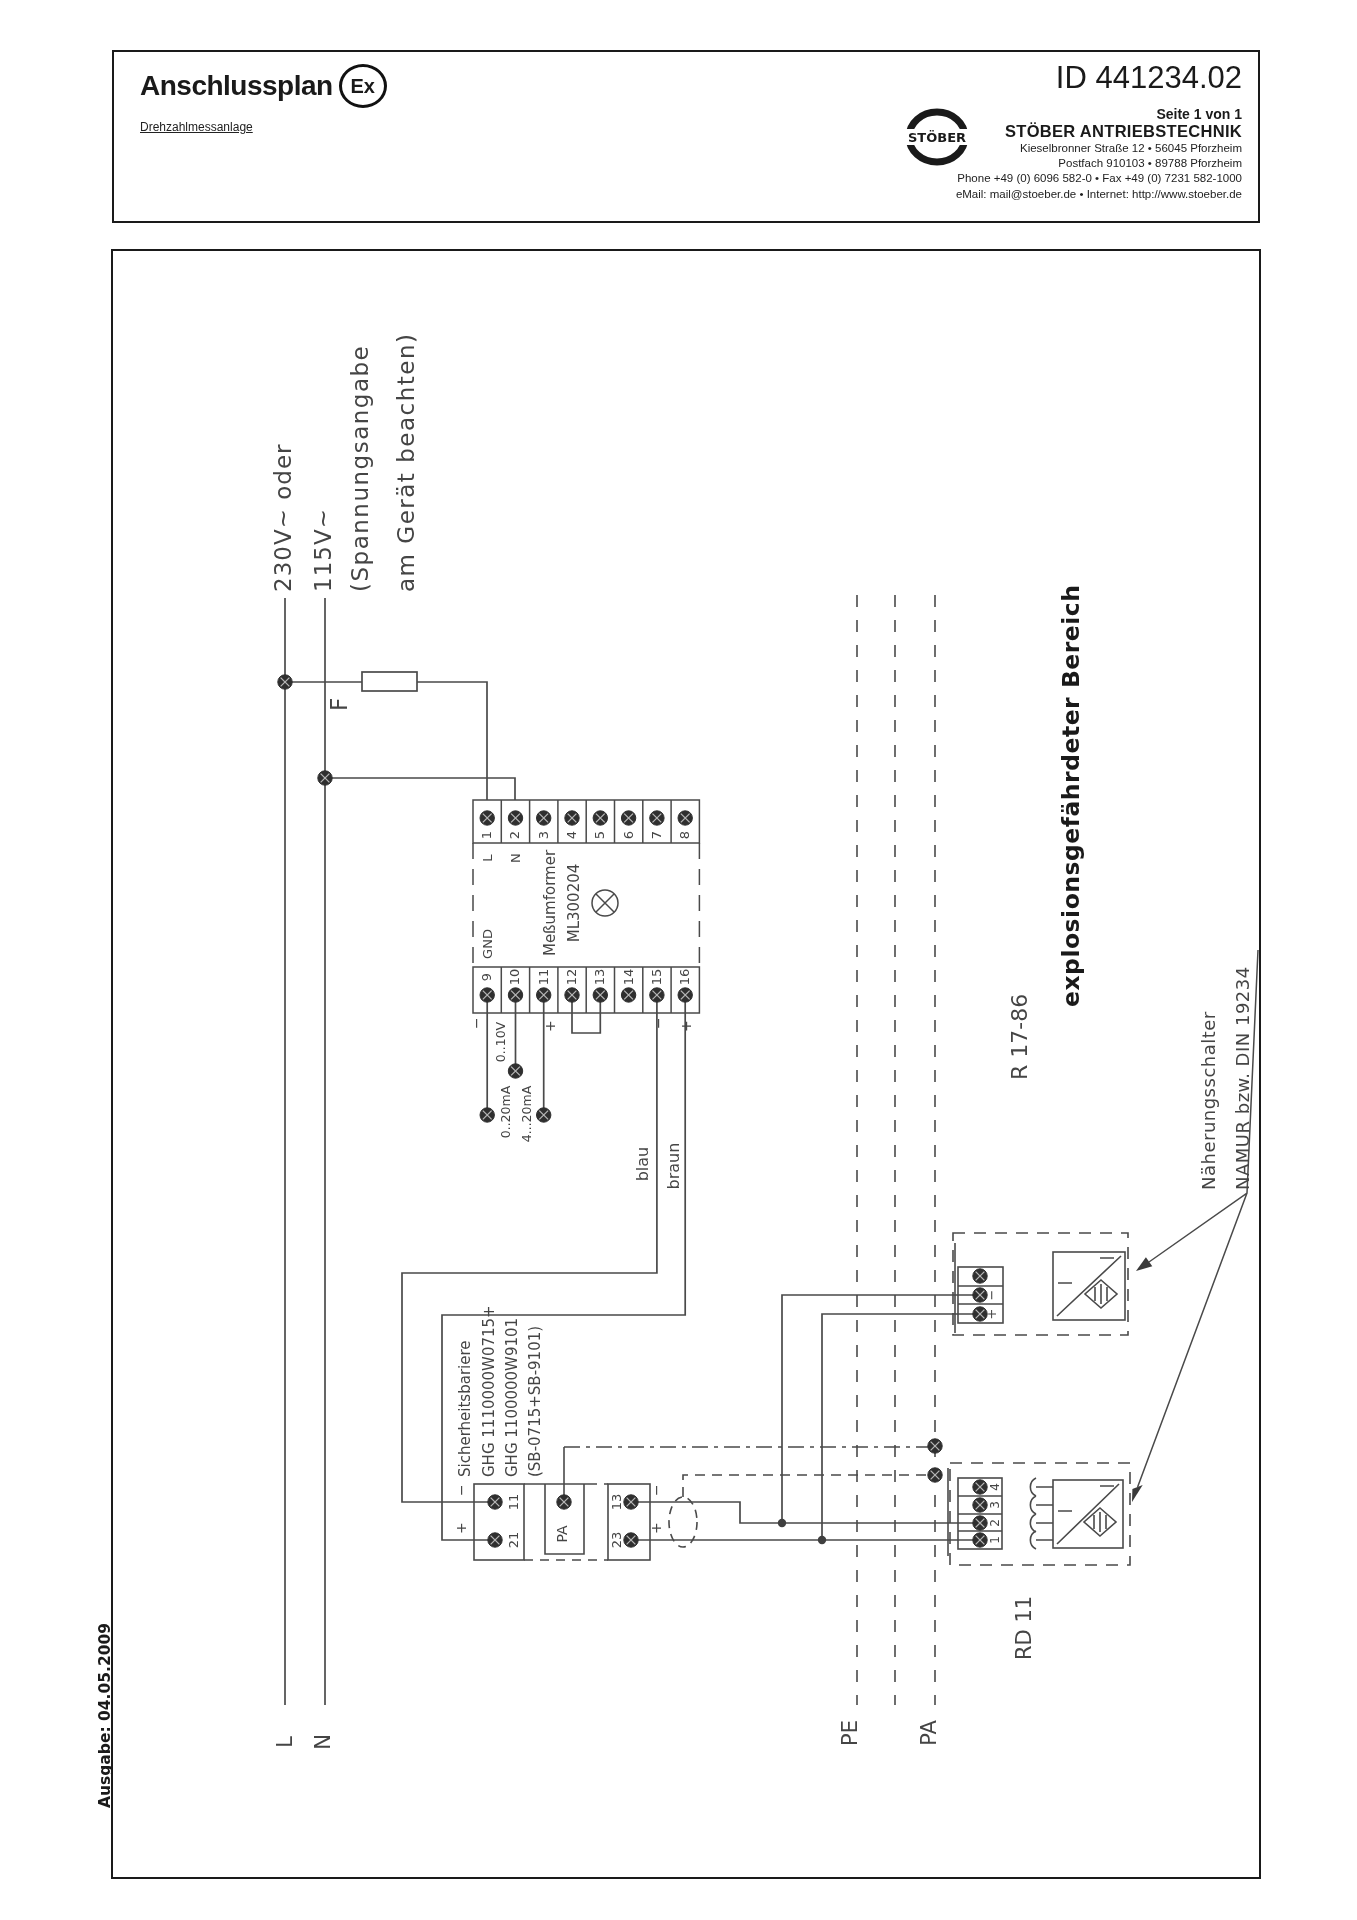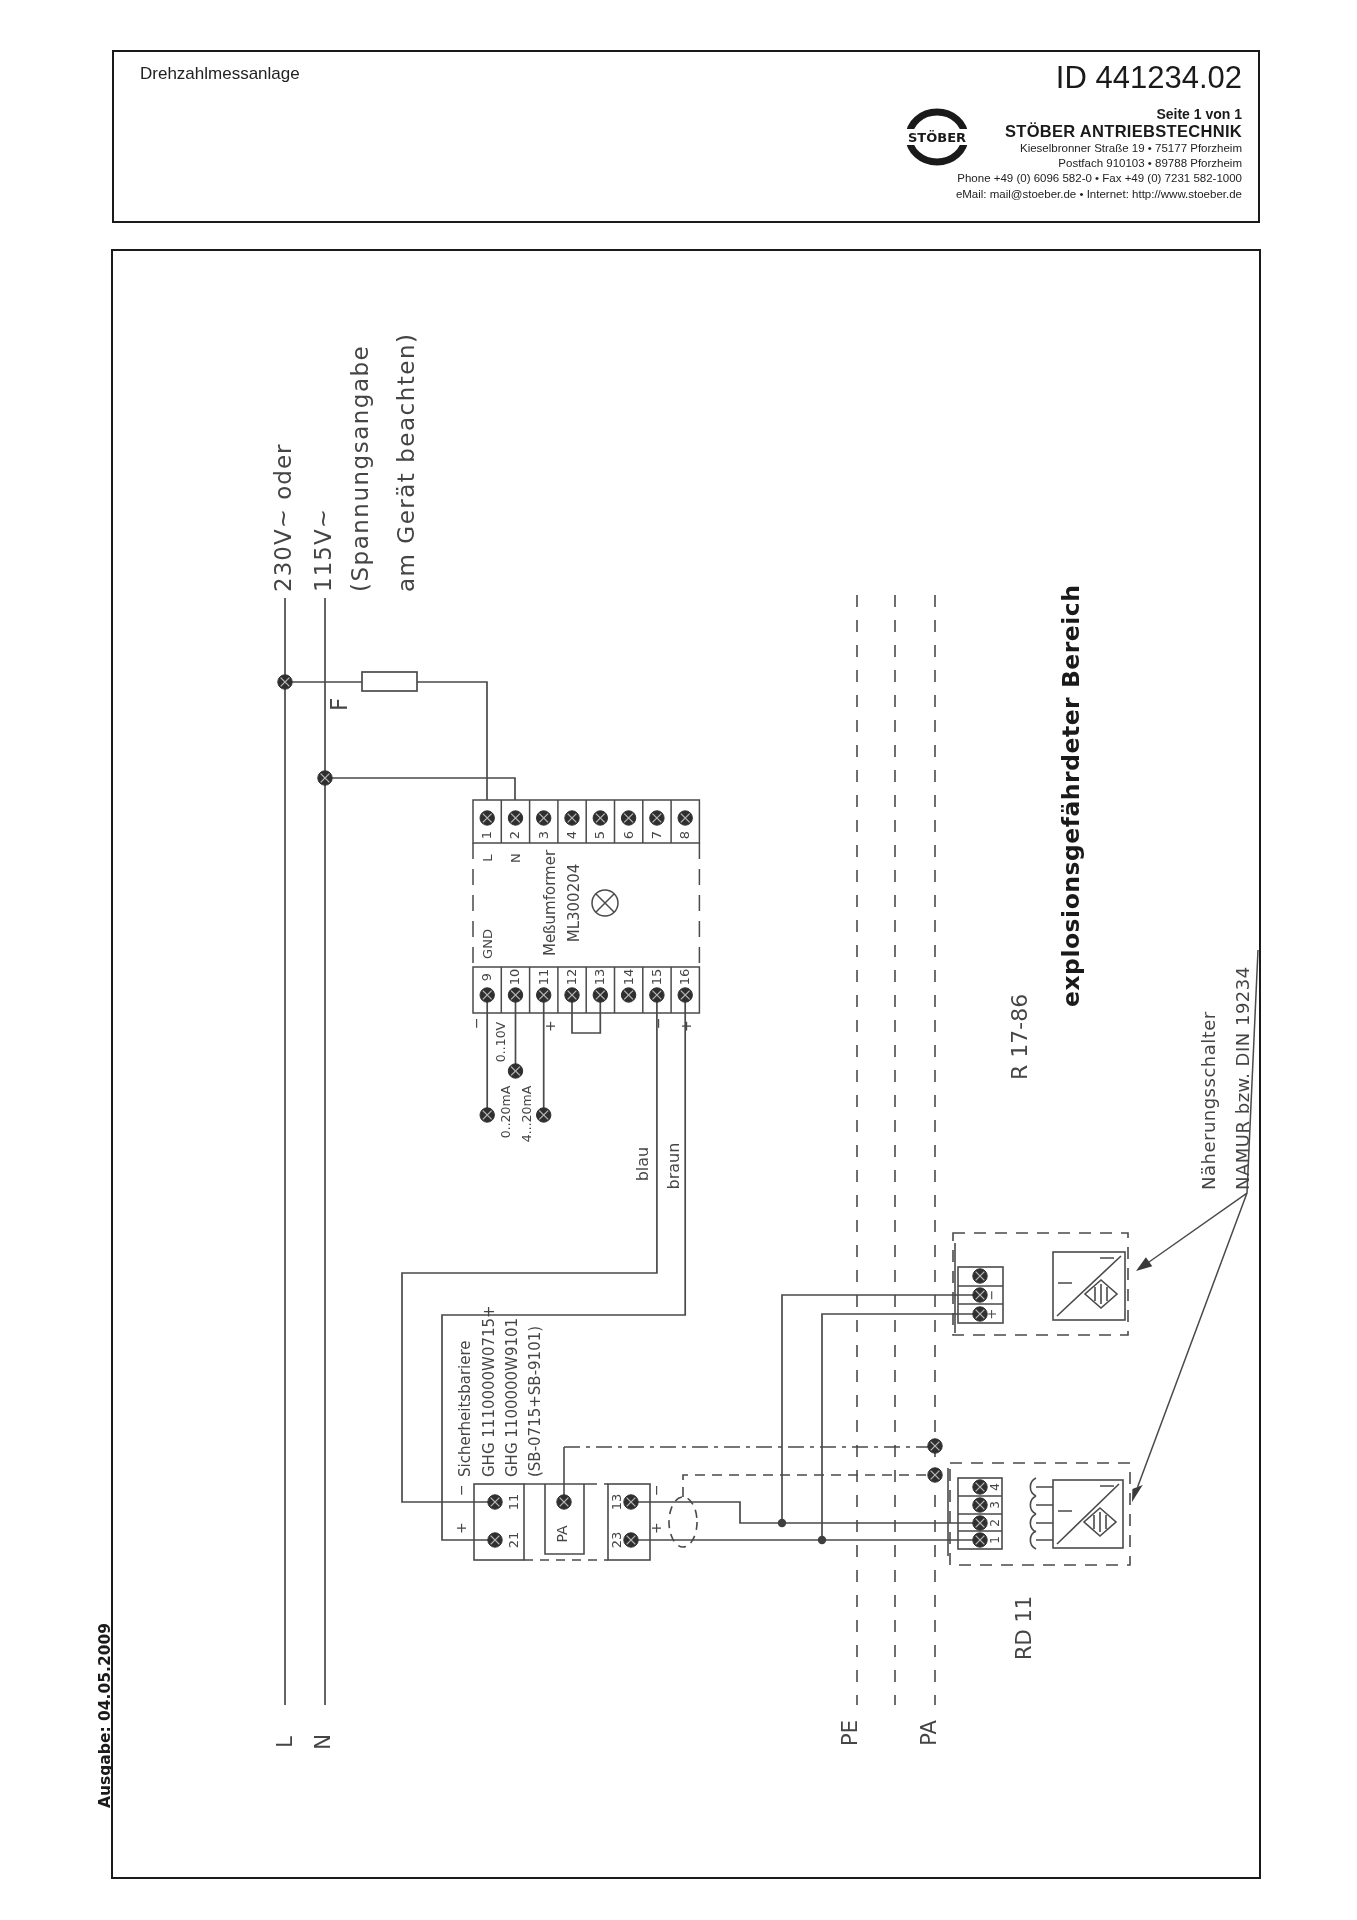--- a/index.html
+++ b/index.html
@@ -8,21 +8,21 @@
   .diagram-svg{position:absolute;left:0;top:0;}
   
   .header-box{position:absolute;left:112px;top:50px;width:1148px;height:173px;
               border:2px solid #1a1a1a;box-sizing:border-box;background:#fff;}
   .hdr-left{position:absolute;left:26px;top:12px;}
   .title-row{display:flex;align-items:center;gap:6px;}
   .page-title{font-size:28px;font-weight:bold;letter-spacing:-0.5px;}
   .ex-circle{display:inline-flex;align-items:center;justify-content:center;
              width:42px;height:38px;border:3px solid #111;border-radius:50%;
              font-size:20px;font-weight:bold;}
-  .subtitle{margin-top:0;font-size:17px;color:#222;}
+  .subtitle{margin-top:12px;font-size:12px;color:#222;text-decoration:underline;}
   .hdr-right{position:absolute;right:16px;top:8px;text-align:right;}
   .doc-id{font-size:31px;font-weight:normal;line-height:36px;}
   .page-info{font-size:14px;font-weight:bold;margin-top:10px;}
   .company{font-size:16.5px;font-weight:bold;margin-top:0;letter-spacing:0.3px;}
   .addr{font-size:11.5px;line-height:15.2px;color:#222;}
   .logo{position:absolute;right:272px;top:48px;}
   svg text{font-family:"DejaVu Sans", sans-serif;}
 </style>
 </head>
 <body>
@@ -237,27 +237,31 @@
       <text x="330" y="1742" transform="rotate(-90 330 1742)" font-size="21" text-anchor="middle">N</text>
       <text x="857" y="1733" transform="rotate(-90 857 1733)" font-size="21" text-anchor="middle">PE</text>
       <text x="936" y="1733" transform="rotate(-90 936 1733)" font-size="21" text-anchor="middle">PA</text>
 
       <text x="110" y="1808" transform="rotate(-90 110 1808)" font-size="15.5" font-weight="bold" fill="#1a1a1a" font-family="Liberation Sans, sans-serif">Ausgabe: 04.05.2009</text>
     </g>
   </svg>
 
   <div class="header-box">
     <div class="hdr-left">
+      <div class="title-row">
+        <span class="page-title">Anschlussplan</span>
+        <span class="ex-circle">Ex</span>
+      </div>
       <div class="subtitle">Drehzahlmessanlage</div>
     </div>
     <div class="hdr-right">
       <div class="doc-id">ID 441234.02</div>
       <div class="page-info">Seite 1 von 1</div>
       <div class="company">STÖBER ANTRIEBSTECHNIK</div>
-      <div class="addr">Kieselbronner Straße 19 • 75177 Pforzheim</div>
+      <div class="addr">Kieselbronner Straße 12 • 56045 Pforzheim</div>
       <div class="addr">Postfach 910103 • 89788 Pforzheim</div>
       <div class="addr">Phone +49 (0) 6096 582-0 • Fax +49 (0) 7231 582-1000</div>
       <div class="addr">eMail: mail@stoeber.de • Internet: http://www.stoeber.de</div>
       <svg class="logo" width="66" height="58" viewBox="0 0 66 58">
         <ellipse cx="33" cy="29" rx="28" ry="25" fill="none" stroke="#1a1a1a" stroke-width="7"></ellipse>
         <rect x="0" y="21" width="66" height="16" fill="#ffffff"></rect>
         <text x="33" y="34" text-anchor="middle" font-size="13" font-weight="bold" fill="#1a1a1a" font-family="Liberation Sans, sans-serif">STÖBER</text>
       </svg>
     </div>
   </div>

